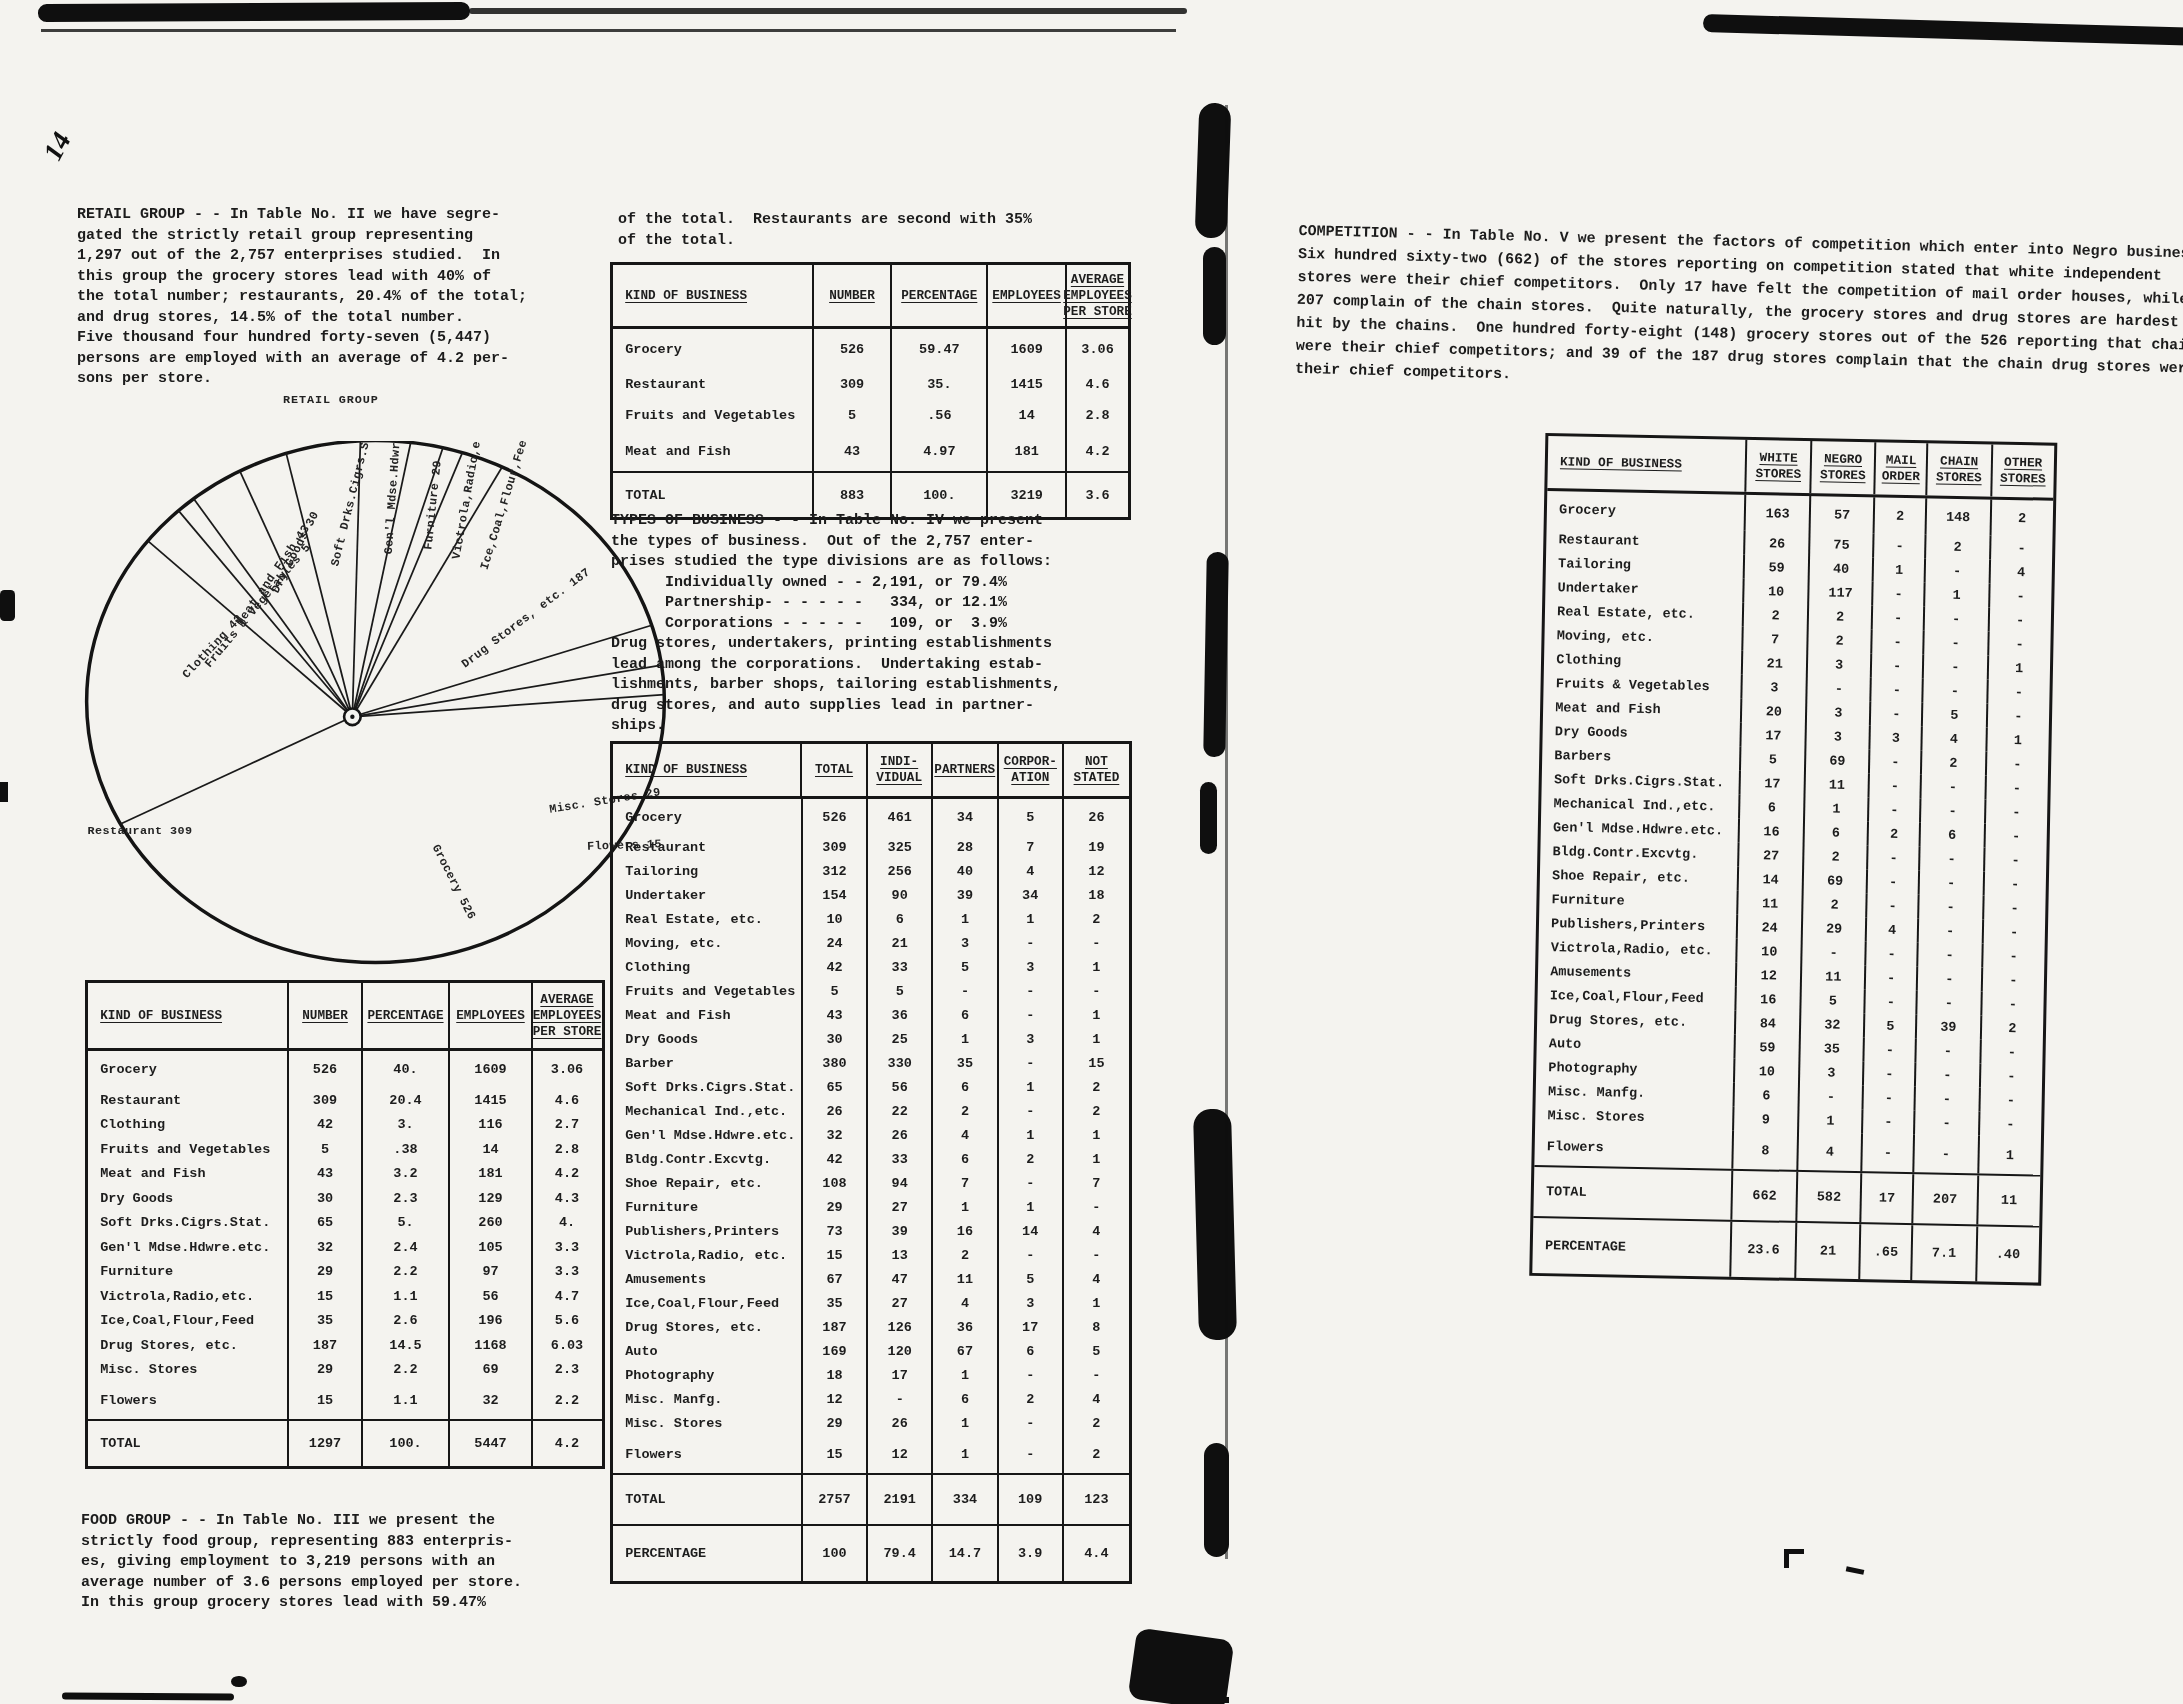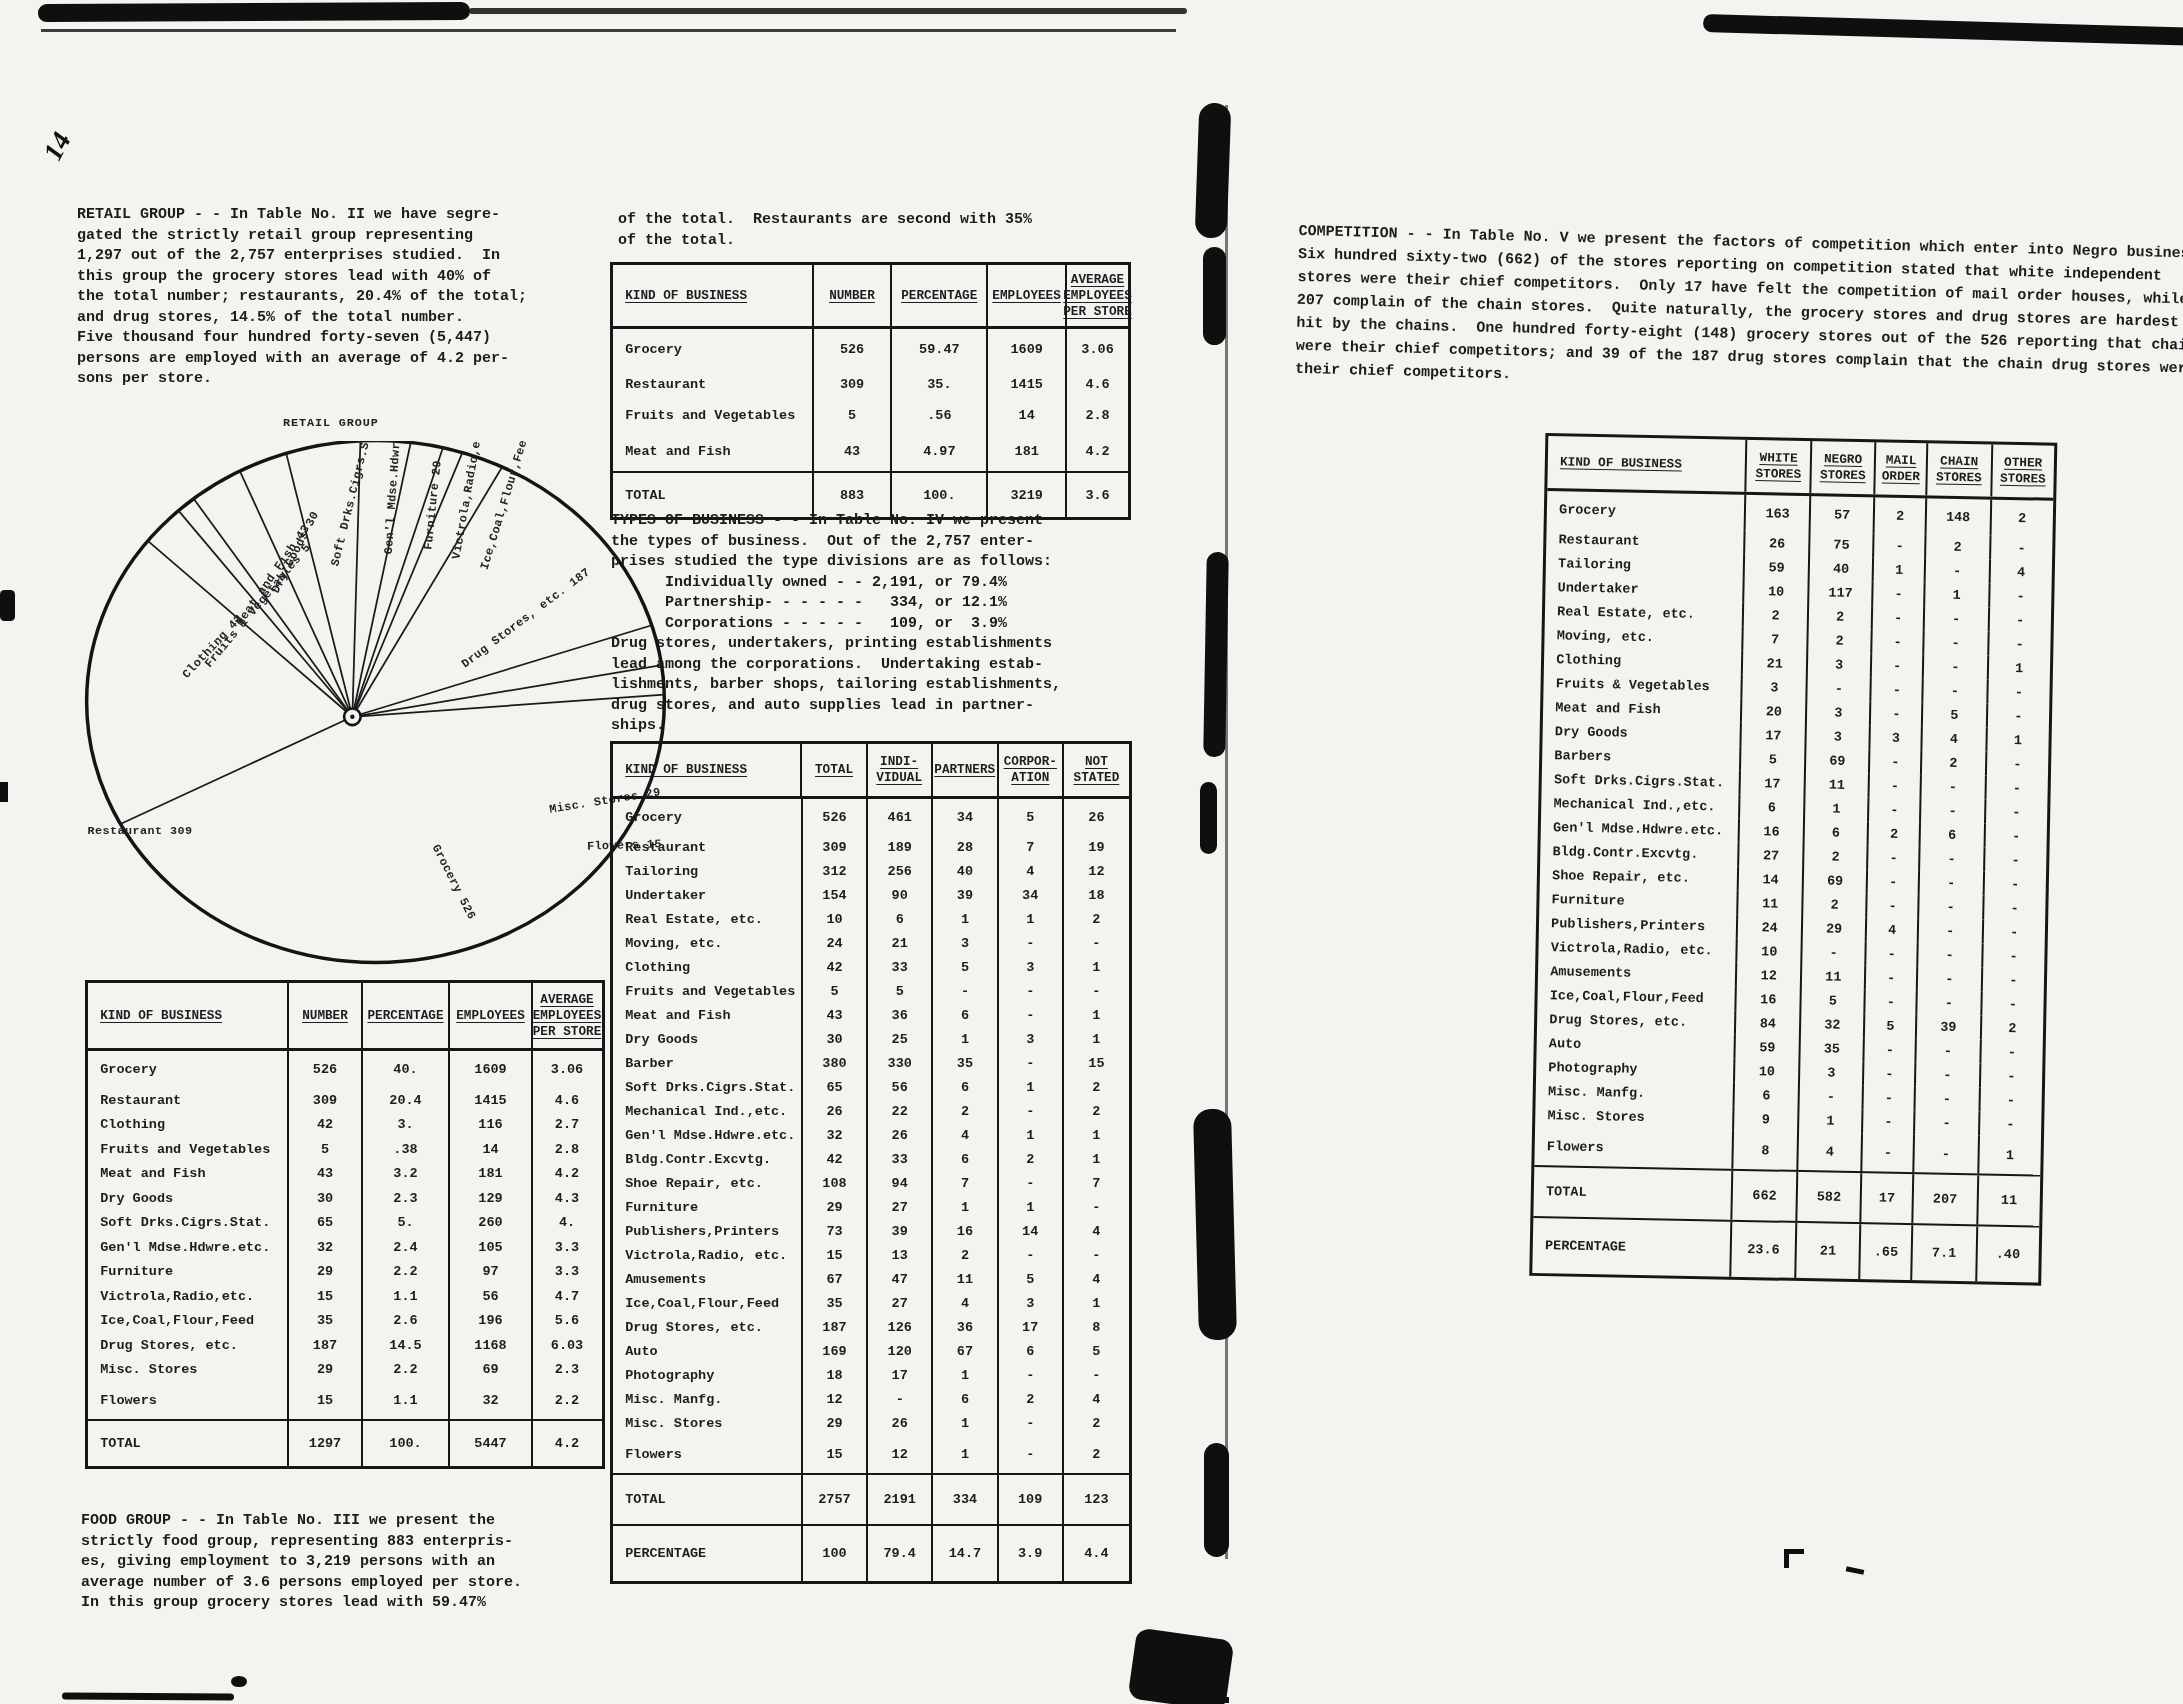--- a/index.html
+++ b/index.html
@@ -138,21 +138,21 @@
 <div class="para" style="left:77px;top:205px;width:563px;">RETAIL GROUP - - In Table No. II we have segre-
 gated the strictly retail group representing
 1,297 out of the 2,757 enterprises studied.  In
 this group the grocery stores lead with 40% of
 the total number; restaurants, 20.4% of the total;
 and drug stores, 14.5% of the total number.
 Five thousand four hundred forty-seven (5,447)
 persons are employed with an average of 4.2 per-
 sons per store.</div>
 
-<div class="chart-title" style="left:283px;top:416px;">RETAIL GROUP</div>
+<div class="chart-title" style="left:283px;top:393px;">RETAIL GROUP</div>
 
 <div class="pie-box" style="left:70px;top:441px;width:611px;height:528px;">
   <svg width="611" height="528" viewBox="0 0 1400 1210">
     <ellipse class="pie-outline" cx="700" cy="597" rx="662" ry="598"></ellipse>
     <line x1="647" y1="632" x2="115.5" y2="877.7" class="pie-line"></line>
       <line x1="647" y1="632" x2="178.3" y2="228.8" class="pie-line"></line>
       <line x1="647" y1="632" x2="248.5" y2="159.7" class="pie-line"></line>
       <line x1="647" y1="632" x2="283.4" y2="132.3" class="pie-line"></line>
       <line x1="647" y1="632" x2="389.2" y2="69.0" class="pie-line"></line>
       <line x1="647" y1="632" x2="495.4" y2="28.3" class="pie-line"></line>
@@ -395,21 +395,21 @@
       <div class="cell">Grocery</div>
       <div class="cell">526</div>
       <div class="cell">461</div>
       <div class="cell">34</div>
       <div class="cell">5</div>
       <div class="cell">26</div>
     </div>
       <div class="trow">
       <div class="cell">Restaurant</div>
       <div class="cell">309</div>
-      <div class="cell">189</div>
+      <div class="cell">325</div>
       <div class="cell">28</div>
       <div class="cell">7</div>
       <div class="cell">19</div>
     </div>
       <div class="trow">
       <div class="cell">Tailoring</div>
       <div class="cell">312</div>
       <div class="cell">256</div>
       <div class="cell">40</div>
       <div class="cell">4</div>

